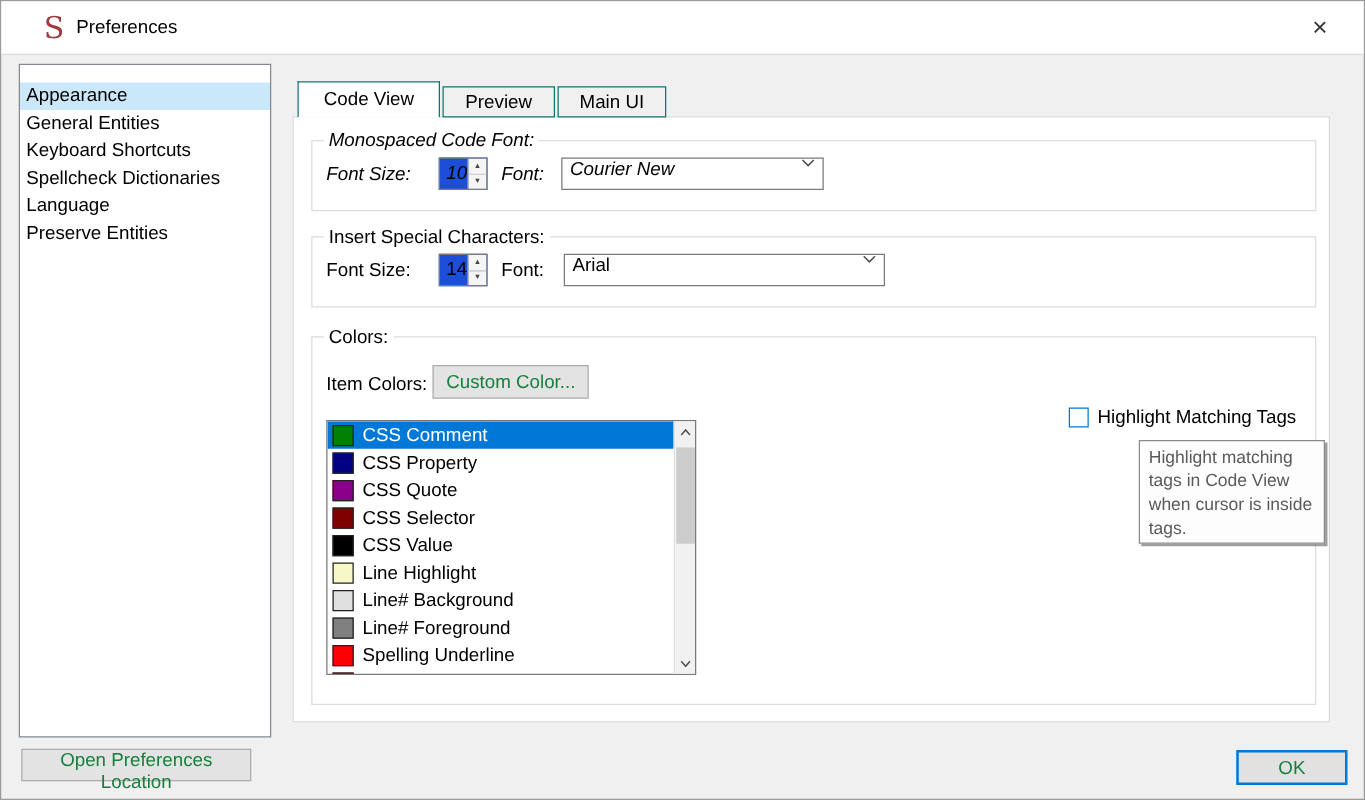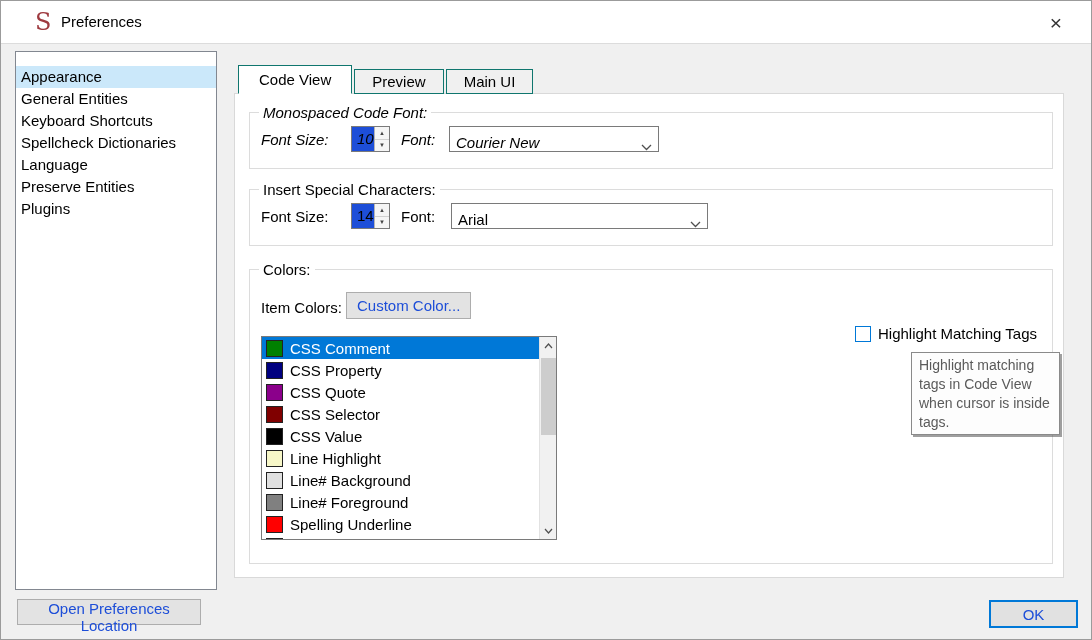--- a/index.html
+++ b/index.html
@@ -31,21 +31,21 @@
   
   .sidebar {
     position:absolute; left:14px; top:50px; width:202px; height:539px;
     background:#fff; border:1px solid #828790; padding-top:14px; overflow:hidden;
   }
   .side-item { height:22px; line-height:22px; padding-left:5px; font-size:15px; color:#000; }
   .side-item.selected { background:#cbe8fa; }
 
   
   .btn {
-    background:#e3e3e3; border:1px solid #adadad; font-size:15px; color:#1d4ed8;
+    background:#e3e3e3; border:1px solid #adadad; font-size:15px; color:#15803d;
     font-family:inherit;
   }
   .open-loc-btn { position:absolute; left:16px; top:598px; width:184px; height:26px; }
   .ok-btn { position:absolute; left:988px; top:599px; width:89px; height:28px; border:2px solid #0078d7; background:#e1e1e1; }
 
   
   .tabbar { position:absolute; left:237px; top:64px; height:29px; display:flex; align-items:flex-end; z-index:3; }
   .tab {
     height:25px; line-height:23px; padding:0 17px; font-size:15px;
     background:#f0f0f0; border:1px solid #0f766e; margin-right:2px; color:#000;margin-top:27px;
@@ -79,21 +79,21 @@
     border:1px solid #7a7a7a; display:flex;
   }
   .spin-value { flex:1; font-size:15px; line-height:24px; padding-left:5px; }
   .spin-buttons { width:15px; border-left:1px solid #b5b5b5; display:flex; flex-direction:column; }
   .spin-up,.spin-down { flex:1; display:flex; align-items:center; justify-content:center; font-size:6px; color:#444; background:#f5f5f5; }
   .spin-up { border-bottom:1px solid #d0d0d0; }
 
   
   .combo {
     position:absolute; height:26px; background:#fff; border:1px solid #7a7a7a;
-    display:flex; align-items:flex-end;
+    display:flex; align-items:flex-start;
   }
   .combo-value { flex:1; font-size:15px; padding-left:6px; white-space:nowrap; }
   .combo-arrow { width:24px; display:flex; align-items:center; justify-content:center; }
 
   
   .colorlist {
     position:absolute; left:11px; top:66px; width:296px; height:204px;
     background:#fff; border:1px solid #7a7a7a; overflow:hidden;
   }
   .color-rows { position:absolute; left:0; top:0; right:17px; bottom:0; overflow:hidden; }
@@ -137,21 +137,20 @@
     </div>
   </div>
 
   <div class="sidebar" id="sidebar">
       <div class="side-item selected">Appearance</div>
       <div class="side-item">General Entities</div>
       <div class="side-item">Keyboard Shortcuts</div>
       <div class="side-item">Spellcheck Dictionaries</div>
       <div class="side-item">Language</div>
       <div class="side-item">Preserve Entities</div>
-      <div class="side-item">Plugins</div>
     </div>
 
   <button class="btn open-loc-btn">Open Preferences Location</button>
   <button class="btn ok-btn">OK</button>
 
   <div class="tabbar" id="tabbar">
       <div class="tab active">Code View</div>
       <div class="tab">Preview</div>
       <div class="tab">Main UI</div>
     </div>

